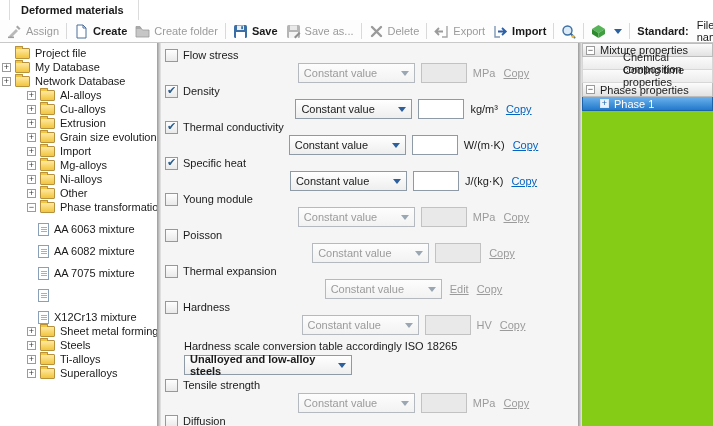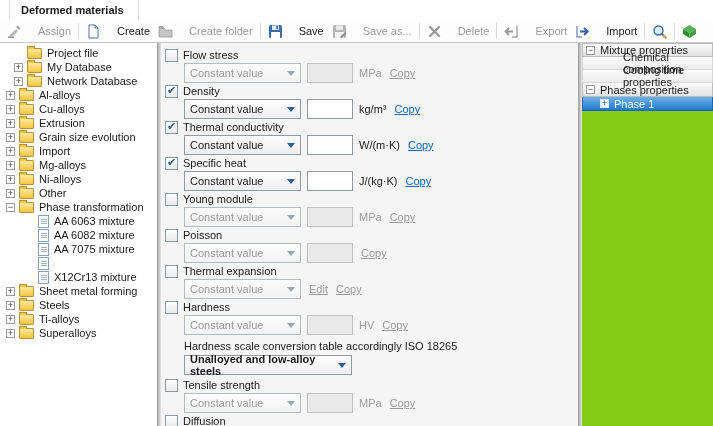--- a/index.html
+++ b/index.html
@@ -8,59 +8,59 @@
     position:relative;width:713px;height:426px;background:#fff;overflow:hidden;
     font-family:"Liberation Sans","DejaVu Sans",sans-serif;font-size:11px;color:#1a1a1a;
   }
   
   #tabstrip{position:absolute;left:0;top:0;width:713px;height:24px;background:#fff;border-bottom:1px solid #e4e4e4;}
   .tab{display:inline-flex;align-items:center;height:20px;margin-left:9px;padding:0 14px 0 11px;
        border-left:1px solid #dcdcdc;border-right:1px solid #dcdcdc;font-weight:bold;}
   
   #toolbar{position:absolute;left:0;top:20px;width:713px;height:23px;background:#fdfdfd;
            border-bottom:1px solid #c9c9c9;display:flex;align-items:center;padding:0 3px;}
-  .tbtn{display:flex;align-items:center;gap:16px;padding:2px 4px;white-space:nowrap;cursor:default;}
-  .tbtn .lbl{font-weight:normal;color:#1a1a1a;}
+  .tbtn{display:flex;align-items:center;gap:4px;padding:2px 4px;white-space:nowrap;cursor:default;}
+  .tbtn .lbl{font-weight:bold;color:#1a1a1a;}
   .tbtn.off .lbl{font-weight:normal;color:#9b9b9b;}
   .tsep{width:1px;height:16px;background:#d9d9d9;margin:0 3px;flex:0 0 auto;}
   .ticon{width:15px;height:15px;flex:0 0 auto;}
   .drop-arrow{width:0;height:0;border-left:4px solid transparent;border-right:4px solid transparent;
               border-top:5px solid #2c5f9e;margin-left:4px;}
   .std-label{font-weight:bold;margin:0 4px 0 4px;}
   .std-combo{display:flex;align-items:center;width:148px;height:18px;padding:0 4px;}
   .std-combo .val{flex:1;}
   
   #tree-panel{position:absolute;left:0;top:43px;width:157px;height:383px;background:#fff;overflow:hidden;padding-top:3px;}
   .vsplit1{position:absolute;left:157px;top:43px;width:4px;height:383px;background:linear-gradient(90deg,#9a9a9a,#e8e8e8);}
   #mid-panel{position:absolute;left:161px;top:43px;width:482px;height:383px;background:#f5f5f5;padding:4px 0 0 4px;}
   #mid-panel::after{content:"";position:absolute;right:1px;top:0;width:12px;height:383px;background:#fbfbfb;}
   .vsplit2{position:absolute;left:578px;top:43px;width:4px;height:383px;background:linear-gradient(90deg,#9a9a9a,#e8e8e8);}
   #right-panel{position:absolute;left:582px;top:43px;width:131px;height:383px;background:#84cc16;}
   
   .trow{display:flex;align-items:center;height:14px;white-space:nowrap;cursor:default;}
-  .trow.l0{padding-left:14px;} .trow.l1{padding-left:6px;} .trow.l2{padding-left:38px;}
+  .trow.l0{padding-left:2px;} .trow.l1{padding-left:27px;} .trow.l2{padding-left:38px;margin-top:8px;}
   .exp{width:9px;height:9px;flex:0 0 auto;border:1px solid #9b9b9b;background:#fff;position:relative;margin-right:4px;}
   .exp::after{position:absolute;left:0;top:-1px;width:7px;text-align:center;font-size:9px;line-height:9px;color:#3c3c3c;}
   .exp.plus::after{content:"+";}
   .exp.minus::after{content:"\2212";}
   .exp-sp{width:13px;flex:0 0 auto;}
   .folder{width:15px;height:11px;flex:0 0 auto;position:relative;margin:1px 5px 0 0;
           background:linear-gradient(#ffe9a2,#f3c53e);border:1px solid #b8923a;border-radius:1px;}
   .folder::before{content:"";position:absolute;left:-1px;top:-3px;width:6px;height:2px;
           background:#f3c53e;border:1px solid #b8923a;border-bottom:none;border-radius:1px 1px 0 0;}
   .doc{width:11px;height:13px;flex:0 0 auto;background:#fff;border:1px solid #8aa0b8;margin-right:5px;position:relative;}
   .doc::before{content:"";position:absolute;left:2px;top:3px;width:6px;height:1px;background:#9eb2c6;
           box-shadow:0 2px 0 #9eb2c6,0 4px 0 #9eb2c6;}
   
   .prop .lrow{display:flex;align-items:center;height:16px;}
   .cb{width:13px;height:13px;flex:0 0 auto;border:1px solid #8e9aa5;background:linear-gradient(#fefefe,#e9e9e9);
       position:relative;margin-right:5px;}
   .cb.checked::after{content:"\2714";position:absolute;left:1px;top:-2px;font-size:11px;color:#2a5d8c;}
   .plabel{color:#1a1a1a;}
-  .crow{display:flex;align-items:center;height:20px;margin-left:19px;}
+  .crow{display:flex;align-items:center;height:20px;margin-left:19px;justify-content:center;}
   .combo{width:117px;height:20px;border:1px solid #8e9aa5;background:linear-gradient(#ffffff,#eeeeee);
          display:flex;align-items:center;padding:0 5px;position:relative;}
   .combo .cval{flex:1;overflow:hidden;white-space:nowrap;}
   .carrow{width:0;height:0;border-left:4px solid transparent;border-right:4px solid transparent;
           border-top:5px solid #2c5f9e;}
   .combo.dis{border-color:#b4bac0;color:#9b9b9b;background:linear-gradient(#fdfdfd,#f2f2f2);}
   .combo.dis .carrow{border-top-color:#9aa7b3;}
   .pinput{width:46px;height:20px;margin-left:6px;border:1px solid #8e9aa5;background:#fff;padding:0 3px;
           font:inherit;}
   .pinput.dis{background:#e9e9e9;border-color:#c2c2c2;}

